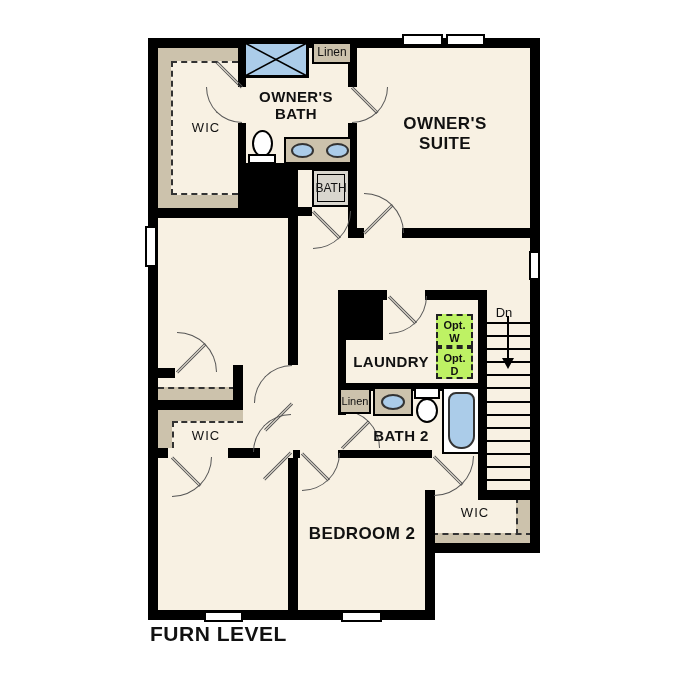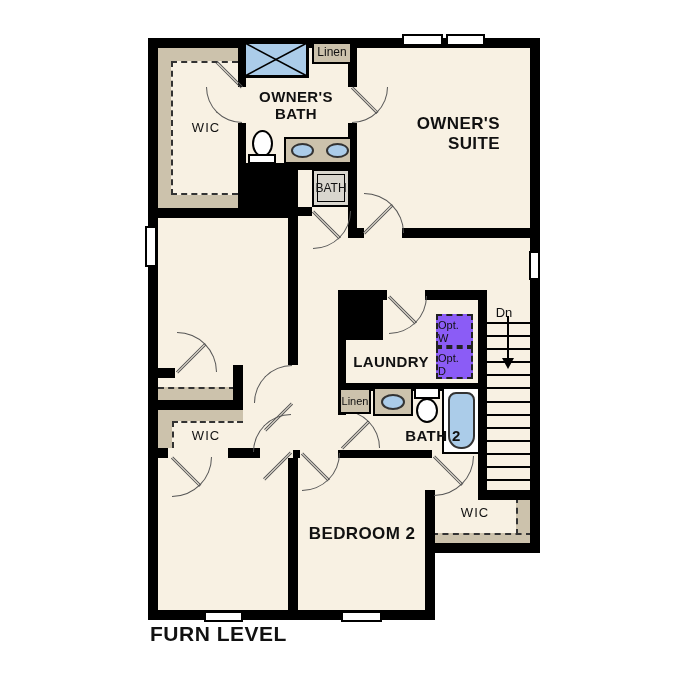--- a/index.html
+++ b/index.html
@@ -8,26 +8,26 @@
   .abs{position:absolute;}
   .floor{background:#F8F1E3;}
   .tan{background:#CCC2AC;}
   .wall{position:absolute;background:#000;}
   .win{position:absolute;background:#fff;border:2px solid #000;box-sizing:border-box;}
   .door{position:absolute;box-sizing:border-box;border:0 solid #555;}
   .leaf{position:absolute;height:0;border-top:3px double #555;}
   .lbl{position:absolute;transform:translate(-50%,-50%);text-align:center;white-space:nowrap;
        font-weight:bold;font-size:17px;letter-spacing:.4px;}
   .lbl.md{font-size:15px;white-space:normal;line-height:17px;}
-  .lbl.suite{white-space:normal;line-height:20px;text-align:right;}
+  .lbl.suite{white-space:normal;line-height:20px;}
   .lbl.sm{font-weight:normal;font-size:13px;letter-spacing:1px;}
   .lbl.tiny{font-weight:normal;font-size:11px;letter-spacing:0;}
   .dash-cream{position:absolute;background:#F8F1E3;box-sizing:border-box;}
-  .opt{position:absolute;background:#8b5cf6;border:2px dashed #222;box-sizing:border-box;
-       font-size:11px;line-height:13px;text-align:left;font-weight:normal;}
+  .opt{position:absolute;background:#bef264;border:2px dashed #222;box-sizing:border-box;
+       font-size:11px;line-height:13px;text-align:center;font-weight:bold;}
   .fixture-tan{position:absolute;background:#CCC2AC;border:2px solid #000;box-sizing:border-box;}
   .sink{position:absolute;background:#ABCCE9;border:2px solid #333;border-radius:50%;box-sizing:border-box;}
   .toilet-tank{position:absolute;background:#fff;border:2px solid #000;box-sizing:border-box;}
   .toilet-bowl{position:absolute;background:#fff;border:2px solid #000;border-radius:50%;box-sizing:border-box;}
   .treads{position:absolute;background:repeating-linear-gradient(to bottom,#000 0 2px,transparent 2px 13.1px);}
   .arrow-line{position:absolute;width:2px;background:#000;}
   .arrow-head{position:absolute;width:0;height:0;border-left:6px solid transparent;
               border-right:6px solid transparent;border-top:11px solid #000;}
 </style>
 </head>
@@ -170,19 +170,19 @@
   <div class="abs" style="left:448px;top:392px;width:27px;height:57px;background:#ABCCE9;border:2px solid #333;box-sizing:border-box;border-radius:8px 8px 13px 13px;"></div>
 
   <div class="lbl sm" style="left:206px;top:127px;">WIC</div>
   <div class="lbl md" style="left:296px;top:105px;width:96px;">OWNER'S BATH</div>
   <div class="lbl suite" style="left:445px;top:134px;width:110px;">OWNER'S SUITE</div>
   <div class="lbl tiny" style="left:332px;top:52px;font-size:12px;">Linen</div>
   <div class="lbl tiny" style="left:331px;top:188px;font-size:12px;">BATH</div>
   <div class="lbl md" style="left:391px;top:361px;">LAUNDRY</div>
   <div class="lbl tiny" style="left:504px;top:312px;font-size:13px;">Dn</div>
   <div class="lbl tiny" style="left:355px;top:401px;">Linen</div>
-  <div class="lbl md" style="left:401px;top:435px;margin-left:32px;">BATH 2</div>
+  <div class="lbl md" style="left:401px;top:435px;">BATH 2</div>
   <div class="lbl sm" style="left:206px;top:435px;">WIC</div>
   <div class="lbl sm" style="left:475px;top:512px;">WIC</div>
   <div class="lbl" style="left:362px;top:534px;">BEDROOM 2</div>
   <div class="lbl" style="left:150px;top:634px;transform:translate(0,-50%);font-size:21px;letter-spacing:.5px;">FURN LEVEL</div>
 
 </div>
 
 </body></html>

